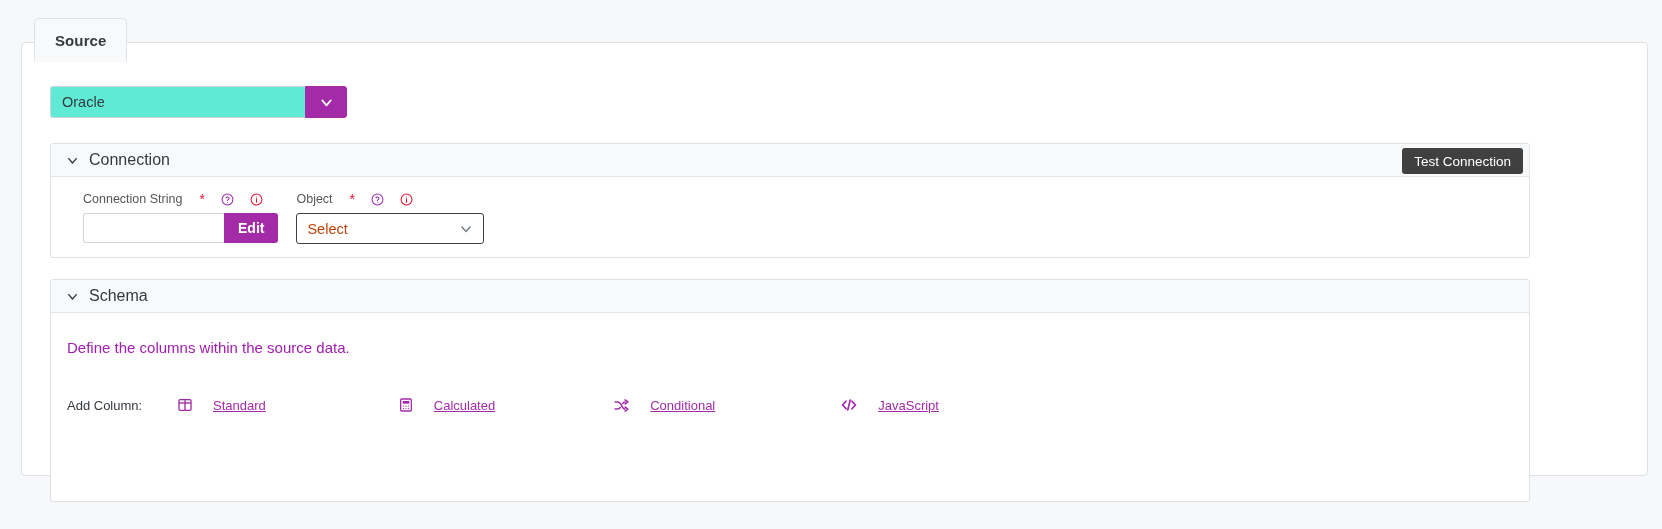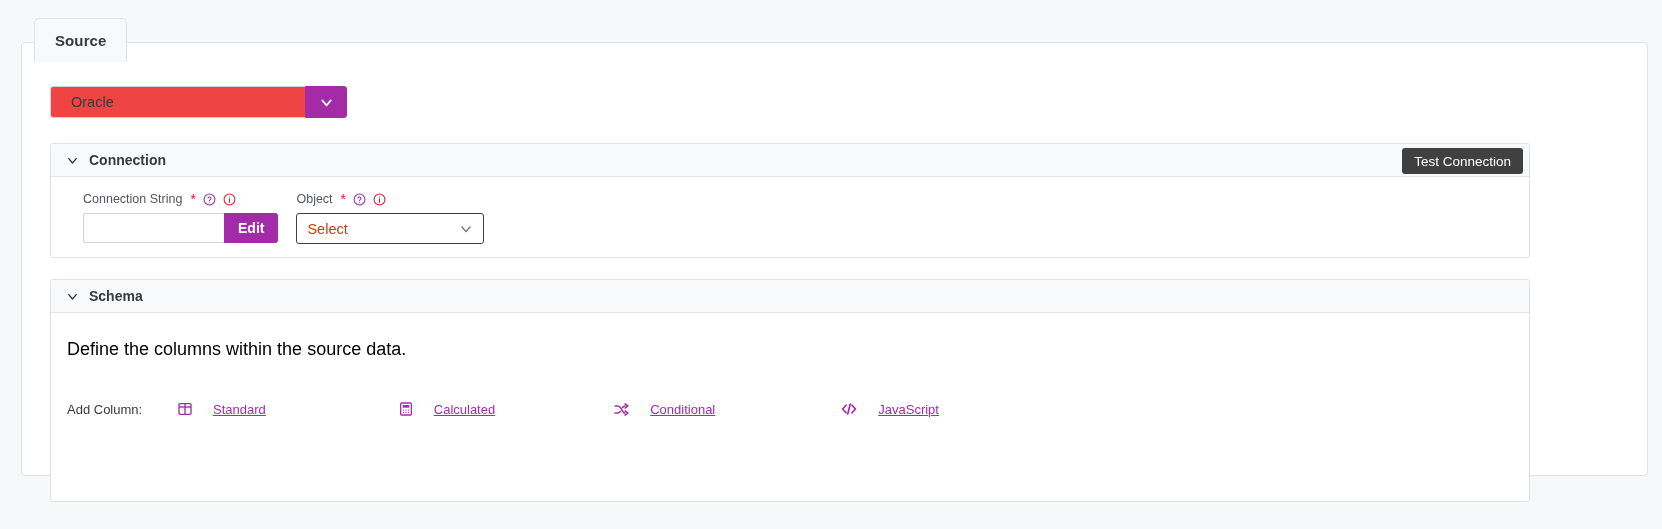--- a/index.html
+++ b/index.html
@@ -61,22 +61,22 @@
     left: 28px;
     top: 43px;
     display: flex;
     width: 297px;
     height: 32px;
   }
   .source-select .value {
     flex: 1;
     display: flex;
     align-items: center;
-    padding: 0 20px;
-    background: #ef4444;
+    padding: 0 11px;
+    background: #5eead4;
     border: 1px solid #ced4da;
     border-right: none;
     border-radius: 3px 0 0 3px;
     font-size: 14.5px;
     color: #343a40;
   }
   .source-select .caret {
     width: 42px;
     display: flex;
     align-items: center;
@@ -108,22 +108,22 @@
     border-bottom: 1px solid #e3e6e9;
     padding-left: 12px;
   }
   .card-head .chev {
     width: 18px; height: 18px;
     display: flex; align-items: center; justify-content: center;
     margin-right: 8px;
     cursor: pointer;
   }
   .card-head .title {
-    font-size: 14px;
-    font-weight: bold;
+    font-size: 16px;
+    font-weight: normal;
     color: #343a40;
   }
   .test-btn {
     position: absolute;
     right: 6px;
     top: 4px;
     height: 26px;
     padding: 0 12px;
     display: flex;
     align-items: center;
@@ -139,21 +139,21 @@
 
   
   .conn-body {
     display: flex;
     padding: 14px 0 0 32px;
     gap: 18px;
   }
   .field .lbl {
     display: flex;
     align-items: center;
-    gap: 7px;
+    gap: 16px;
     font-size: 12.5px;
     color: #53565a;
     margin-bottom: 6px;
     height: 16px;
   }
   .req { color: #e8112d; font-size: 14px; line-height: 1; margin-left: 1px; }
 
   .icon-circle {
     width: 13px; height: 13px;
     display: inline-flex;
@@ -209,22 +209,22 @@
     position: absolute;
     right: 9px;
     top: 50%;
     transform: translateY(-50%);
     display: flex;
   }
 
   
   .schema-body { padding: 26px 0 0 16px; }
   .schema-desc {
-    font-size: 18px;
-    color: #000000;
+    font-size: 15px;
+    color: #a21caf;
     margin: 0 0 40px 0;
   }
   .addcol-row {
     display: flex;
     align-items: center;
     font-size: 13px;
     color: #343a40;
   }
   .addcol-label { width: 110px; }
   .addcol-link {

